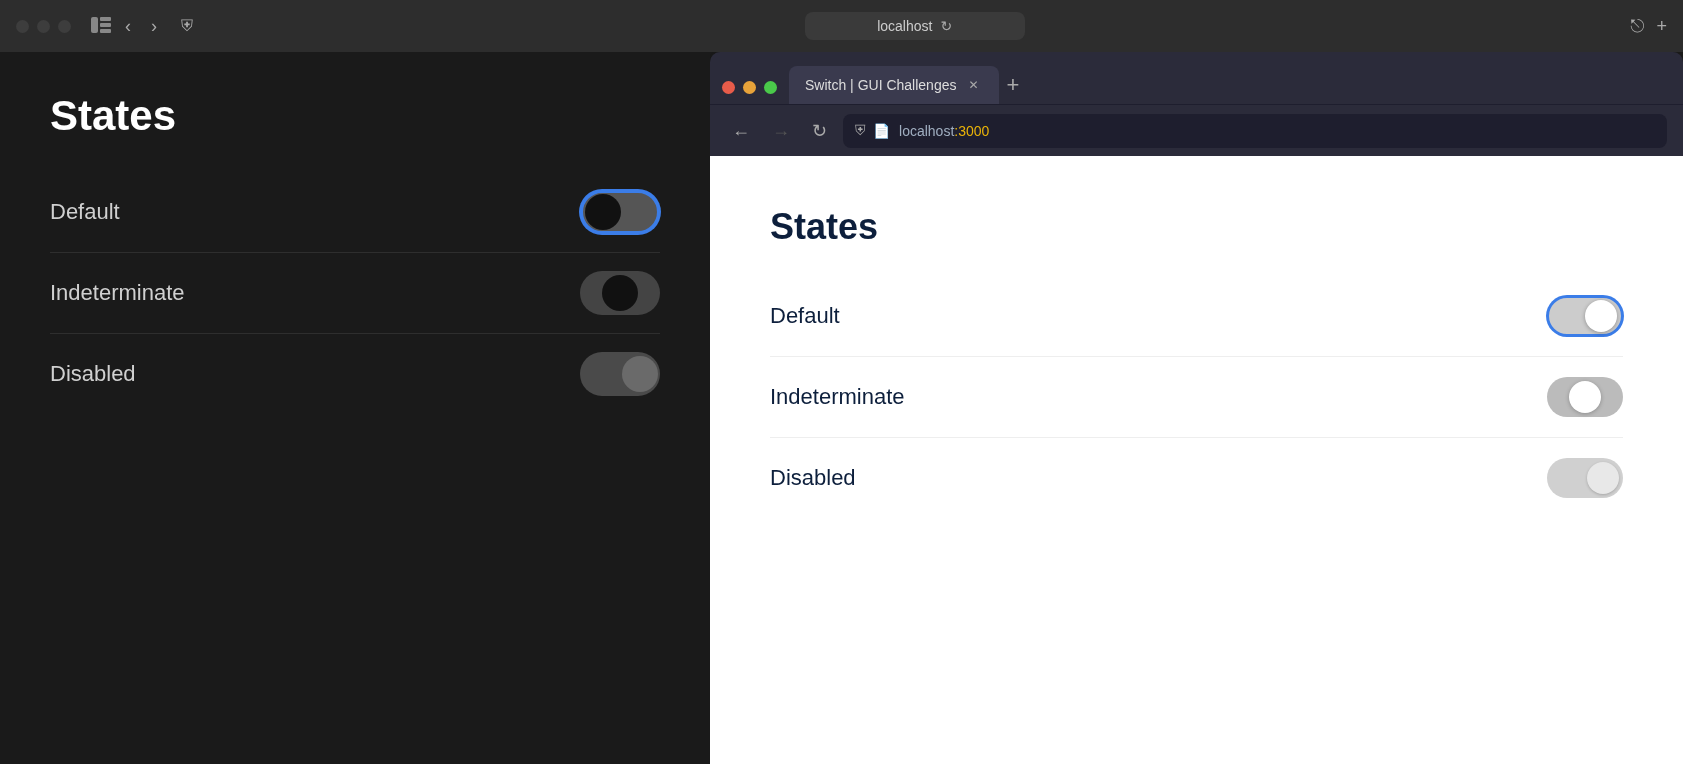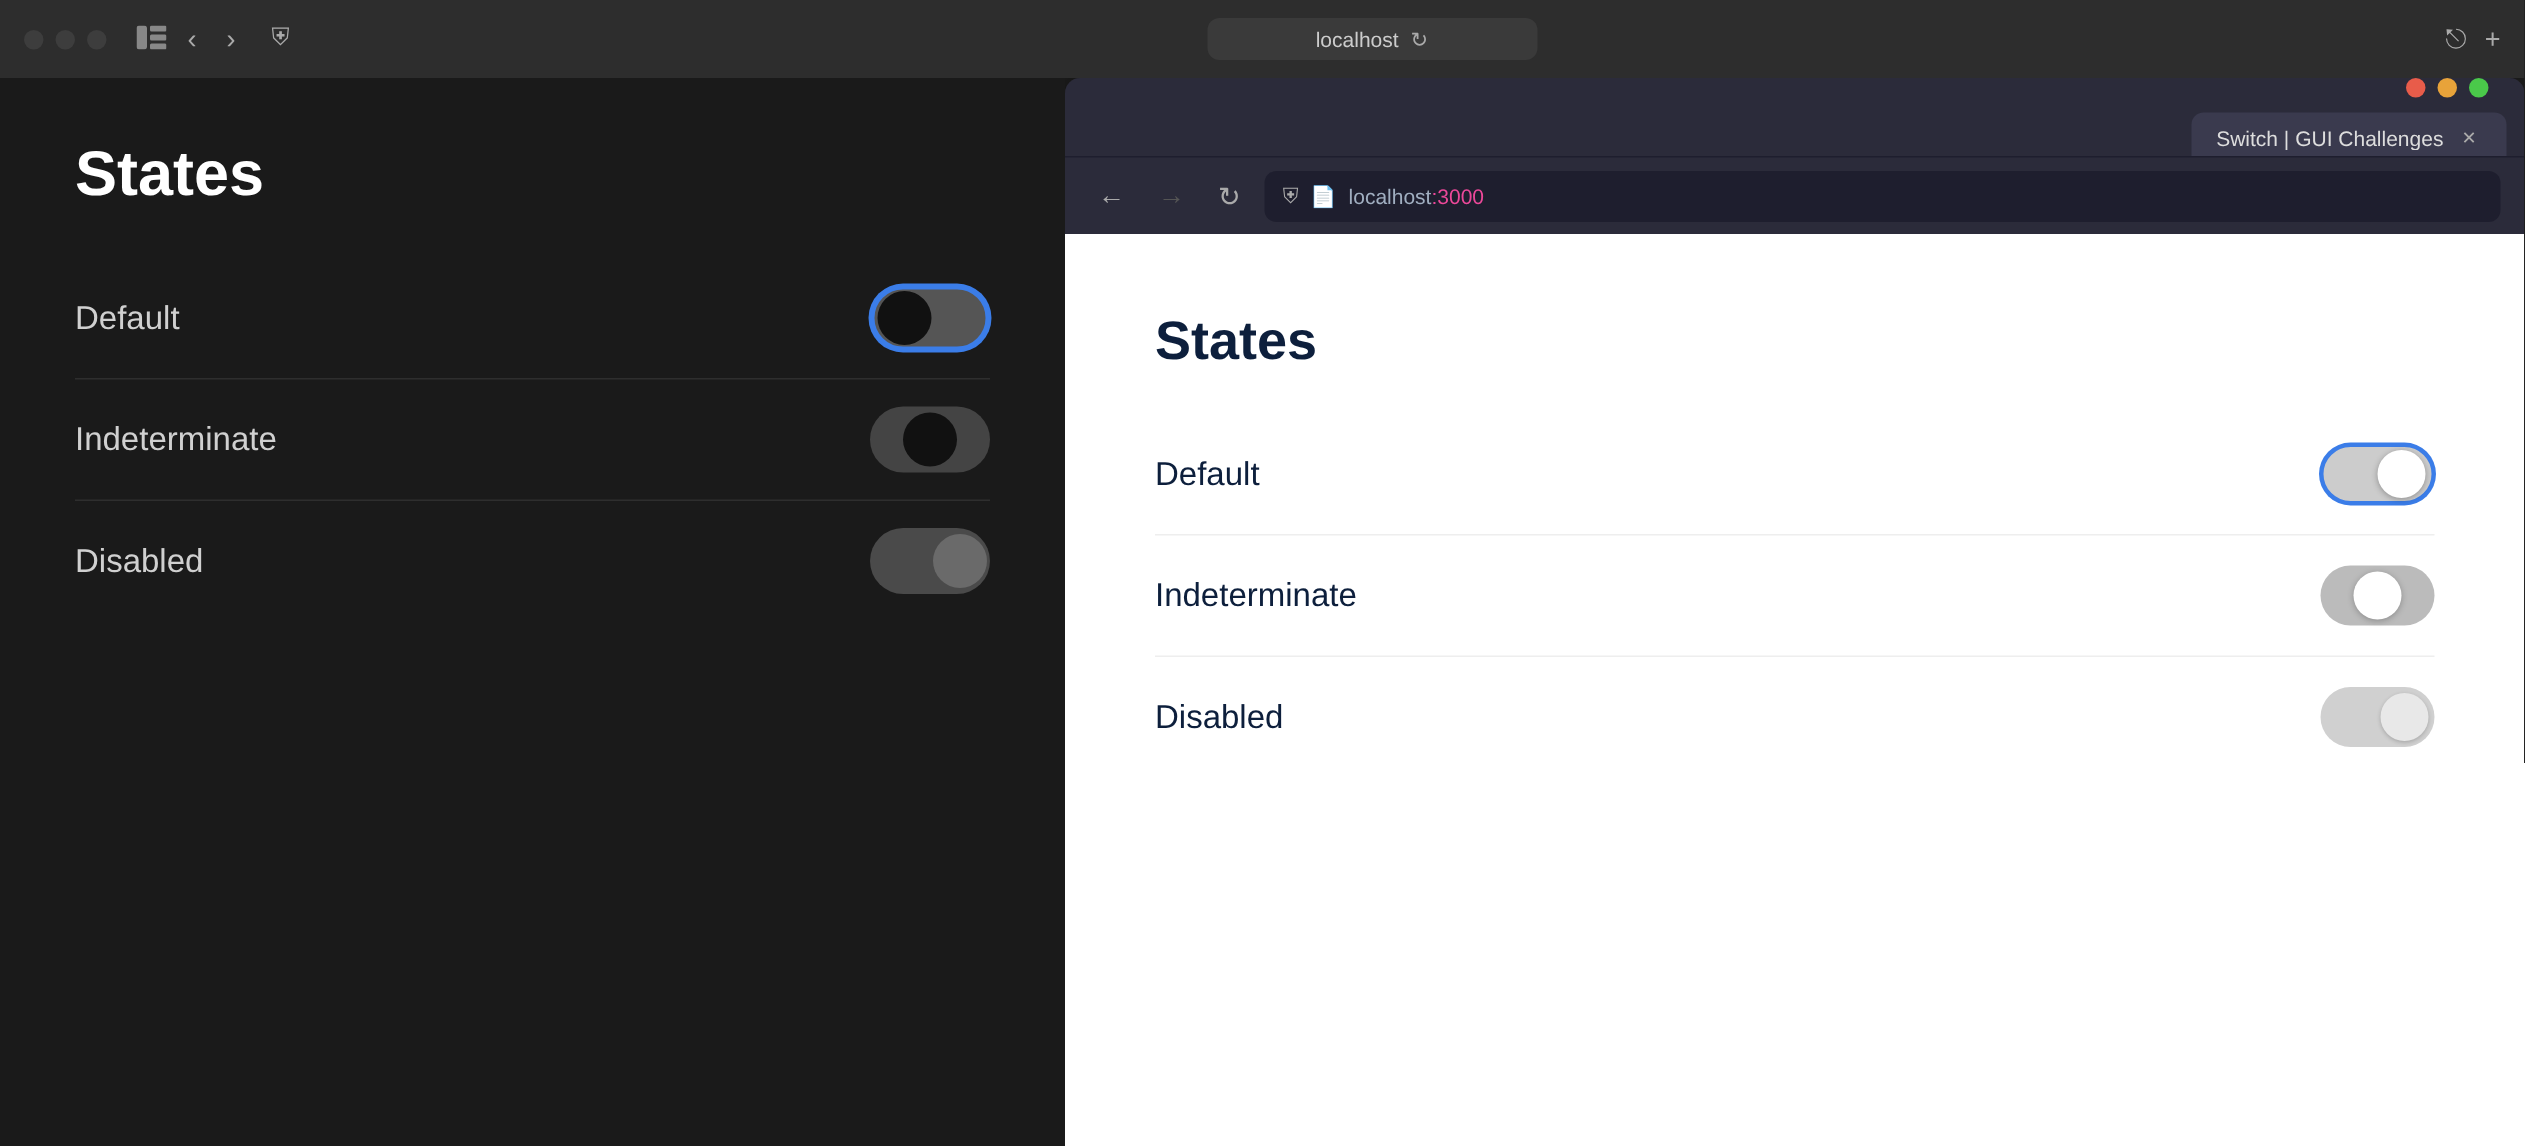--- a/index.html
+++ b/index.html
@@ -218,21 +218,20 @@
     }
 
     
     .tab-bar {
       background: #2b2b3a;
       height: 52px;
       display: flex;
       align-items: flex-end;
       padding: 0 12px;
       flex-shrink: 0;
-      flex-direction: column;
     }
 
     .traffic-lights-browser {
       display: flex;
       gap: 8px;
       align-items: center;
       margin-bottom: 10px;
       margin-right: 12px;
     }
 
@@ -317,21 +316,21 @@
     .address-shield {
       color: #aaa;
       font-size: 14px;
     }
 
     .address-text {
       color: #a0aec0;
     }
 
     .address-text .port {
-      color: #ec4899;
+      color: #eab308;
     }
 
     
     .page-content {
       background: #ffffff;
       flex: 1;
       padding: 50px 60px;
       overflow-y: auto;
     }
 

